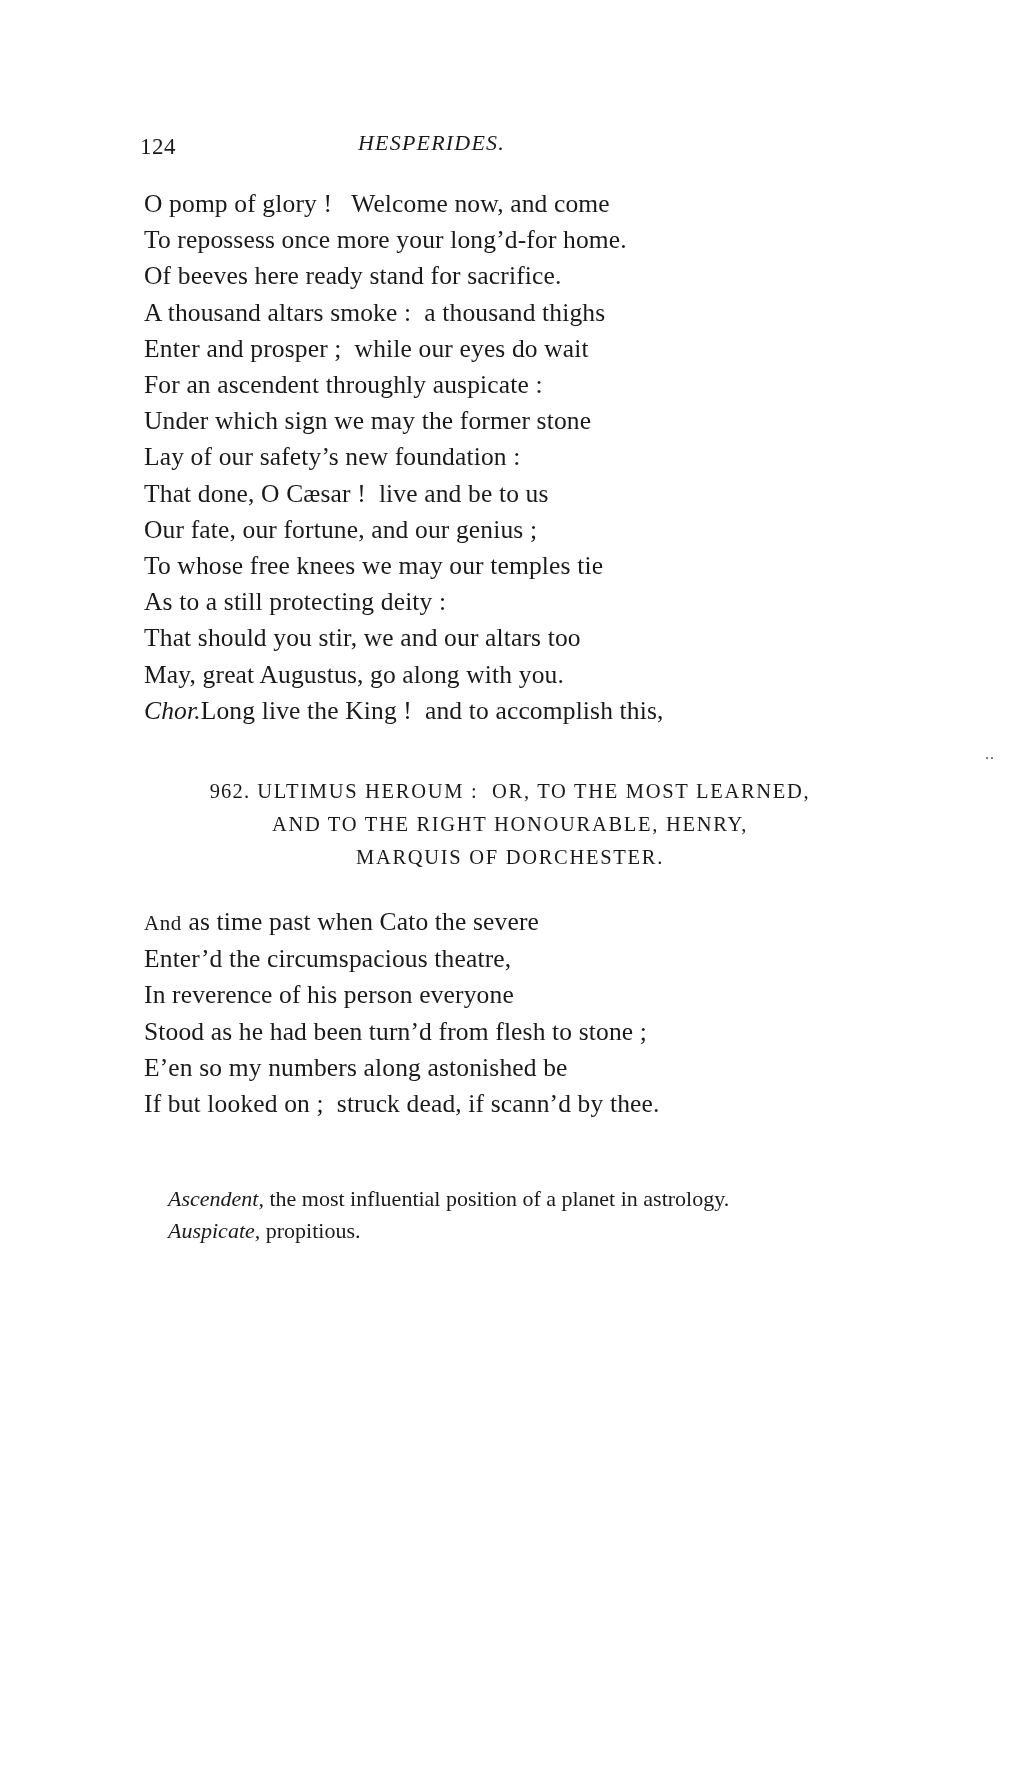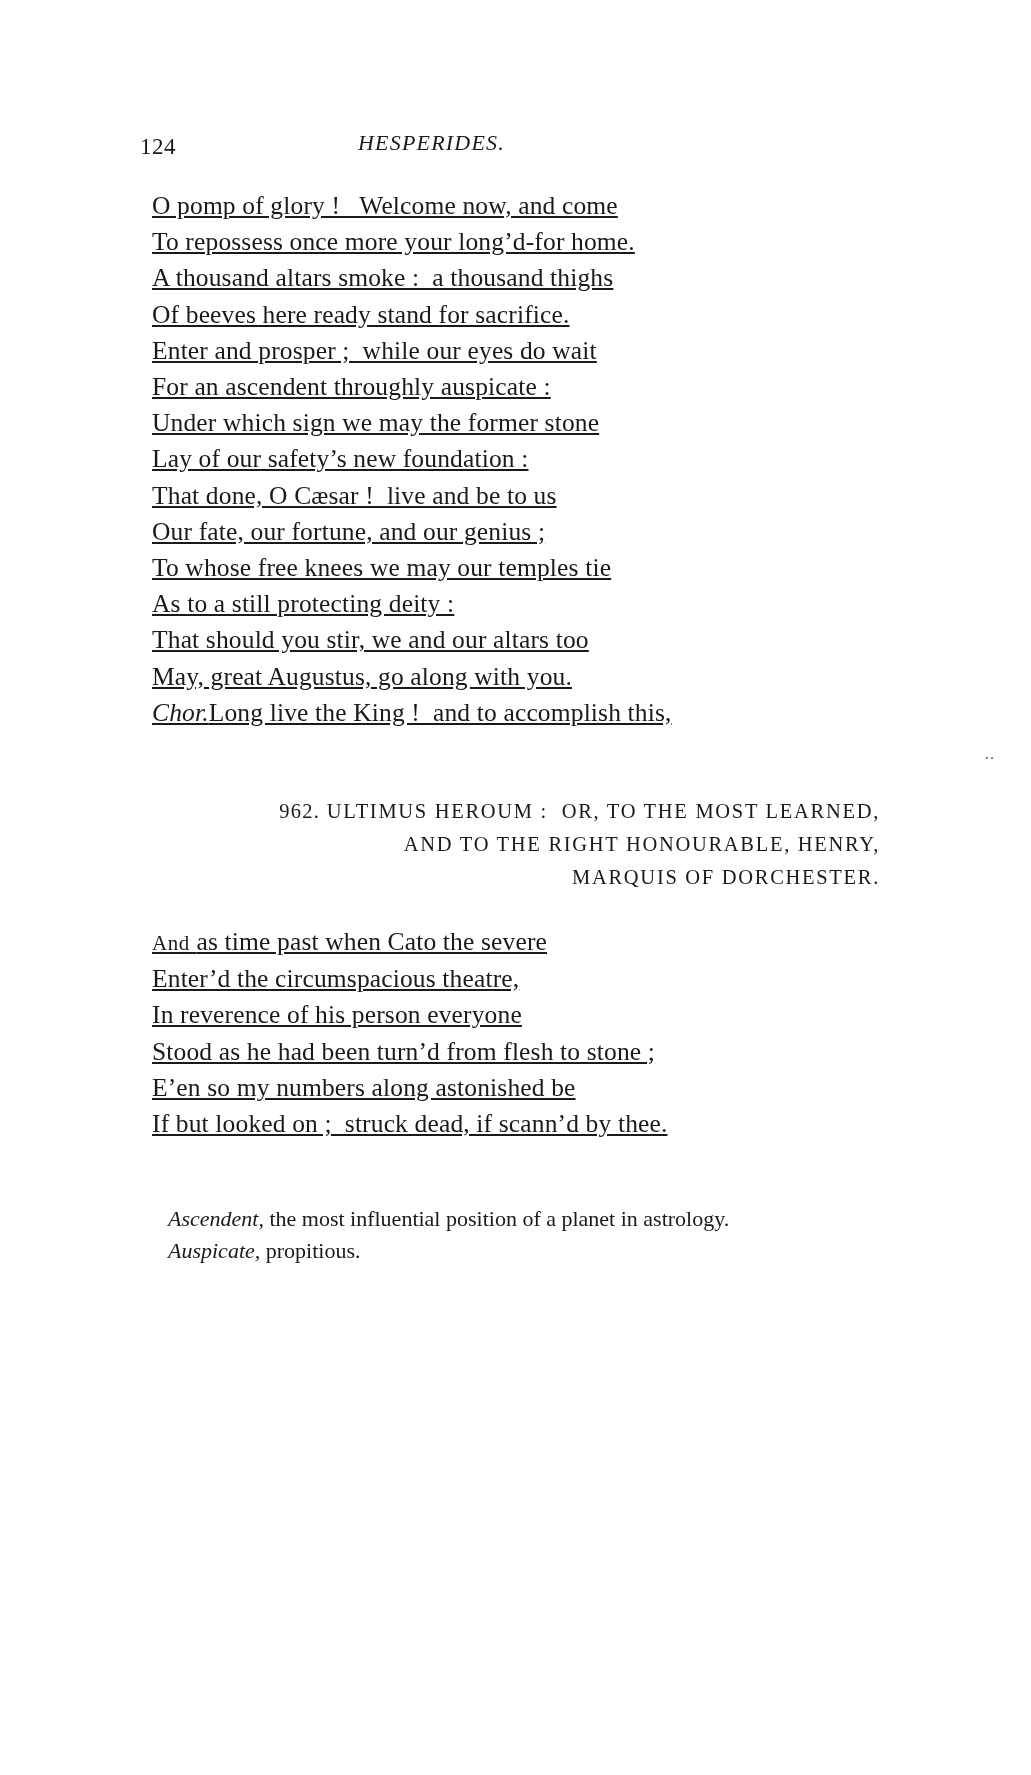--- a/index.html
+++ b/index.html
@@ -46,46 +46,45 @@
     position: absolute;
     left: 218px;
     top: 0px;
     font-size: 22px;
     font-style: italic;
     letter-spacing: 1.2px;
     font-family: "Liberation Serif", serif;
   }
   
   .verse {
-    margin: 12px;
+    margin: 4px;
     padding: 0;
-    text-decoration: underline;
   }
   .line {
     font-size: 25.5px;
     line-height: 36.2px;
     white-space: pre;
     letter-spacing: 0.15px;
   }
   .line.indent {
     padding-left: 78px;
   }
   .line .ital {
     font-style: italic;
     text-align: right;
   }
   .line .smallcaps {
     font-size: 21px;
     letter-spacing: 0.6px;
   }
   
   .poem-head {
-    margin-top: 64px;
+    margin-top: 46px;
     margin-bottom: 30px;
-    text-align: right;
+    text-align: center;
   }
   .poem-head .hl {
     font-size: 20.5px;
     letter-spacing: 1.7px;
     line-height: 33px;
     white-space: pre;
   }
   .poem-head .num {
     letter-spacing: 1.2px;
   }
@@ -119,22 +118,22 @@
   <div class="content">
 
     <div class="runhead">
       <div class="folio">124</div>
       <div class="runtitle">HESPERIDES.</div>
     </div>
 
     <div class="verse">
       <div class="line">O pomp of glory !   Welcome now, and come</div>
       <div class="line">To repossess once more your long’d-for home.</div>
+      <div class="line">Of beeves here ready stand for sacrifice.</div>
       <div class="line">A thousand altars smoke :  a thousand thighs</div>
-      <div class="line">Of beeves here ready stand for sacrifice.</div>
       <div class="line">Enter and prosper ;  while our eyes do wait</div>
       <div class="line">For an ascendent throughly auspicate :</div>
       <div class="line">Under which sign we may the former stone</div>
       <div class="line">Lay of our safety’s new foundation :</div>
       <div class="line">That done, O Cæsar !  live and be to us</div>
       <div class="line">Our fate, our fortune, and our genius ;</div>
       <div class="line">To whose free knees we may our temples tie</div>
       <div class="line">As to a still protecting deity :</div>
       <div class="line">That should you stir, we and our altars too</div>
       <div class="line">May, great Augustus, go along with you.</div>

